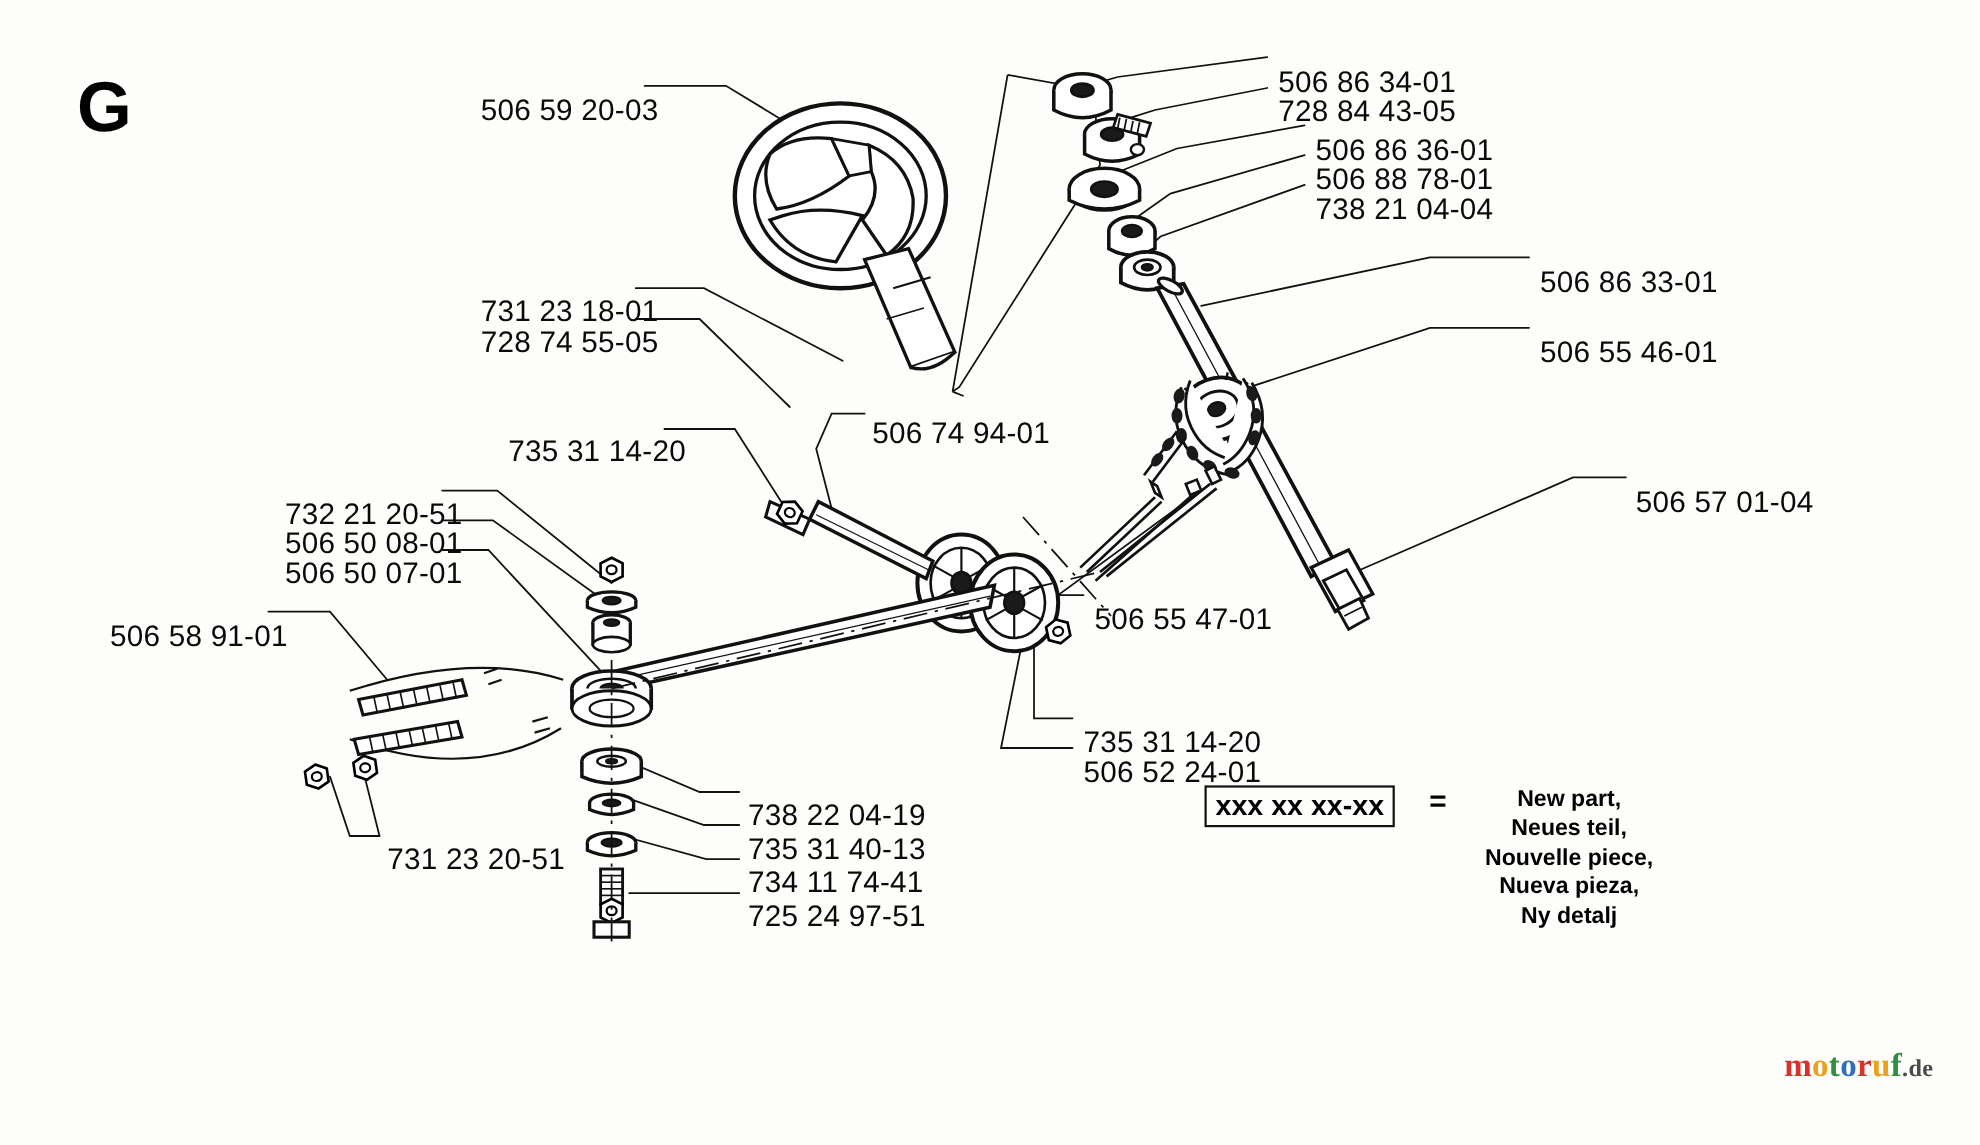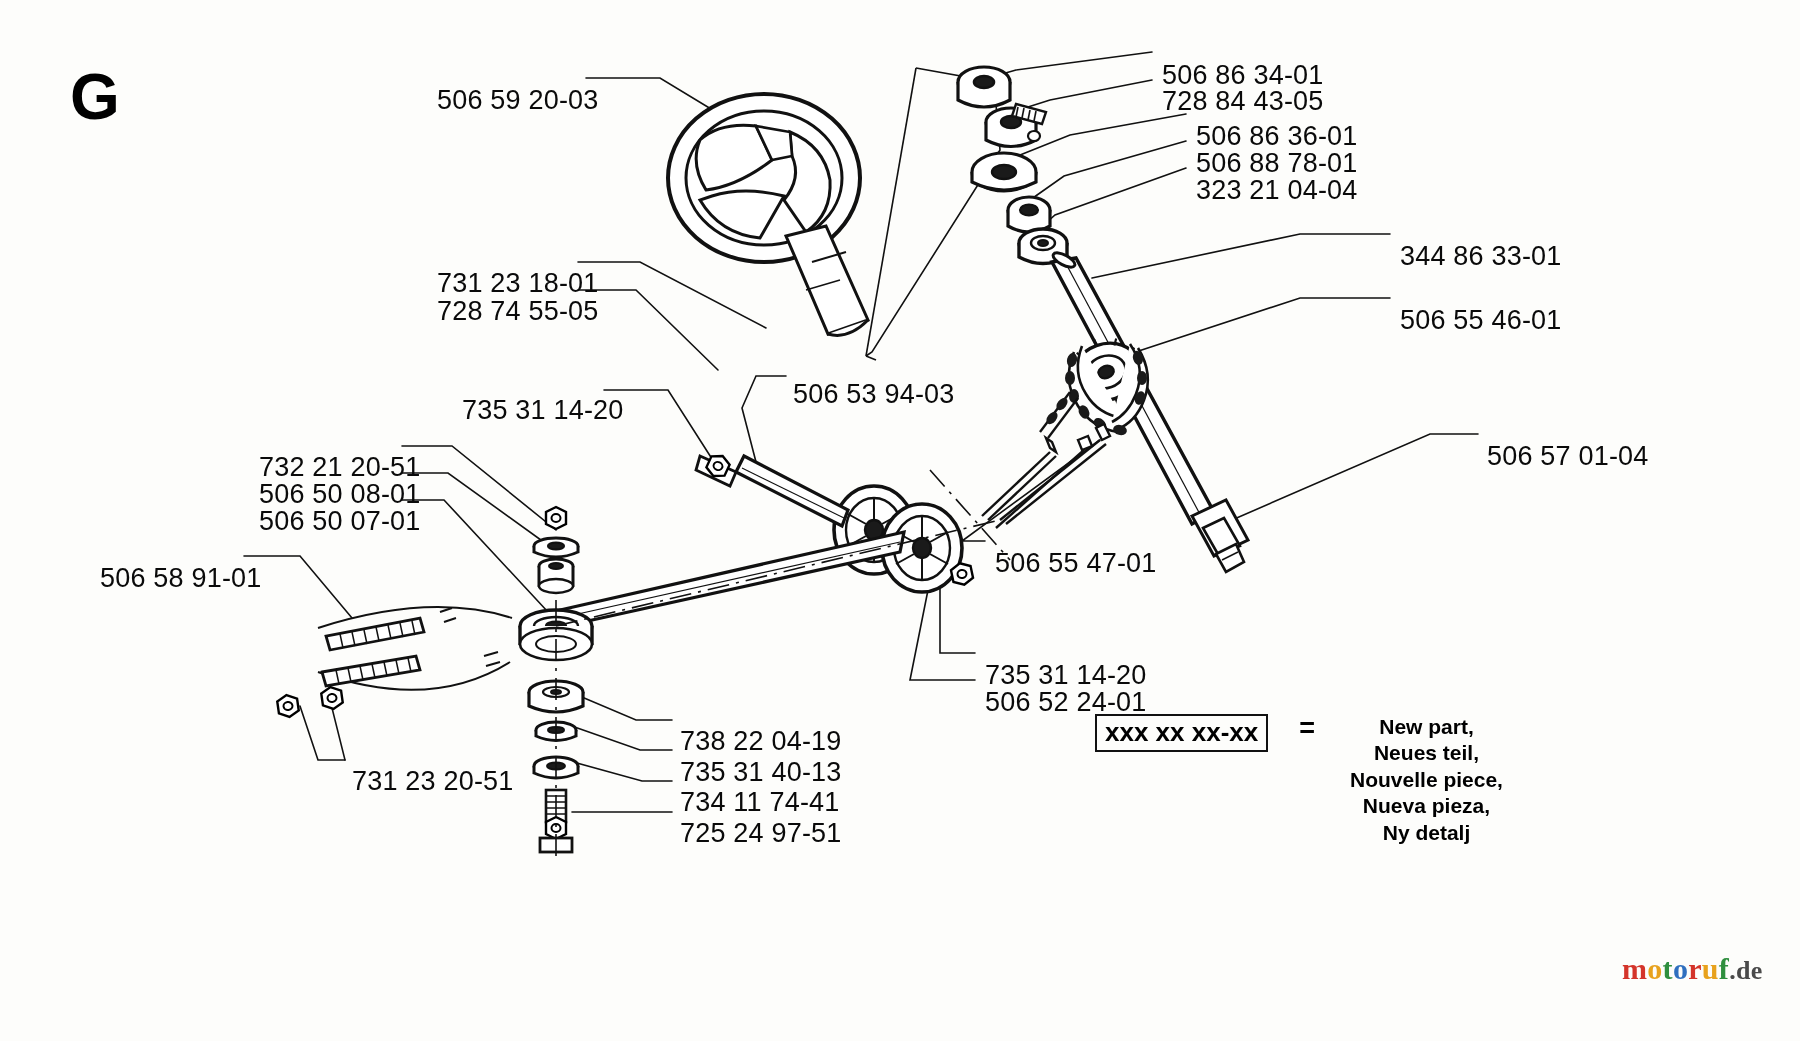--- a/index.html
+++ b/index.html
@@ -13,21 +13,21 @@
        font-family:"Liberation Sans",sans-serif;letter-spacing:1px;}
   #legend{position:absolute;left:1095px;top:714px;display:flex;align-items:flex-start;gap:19px;}
   #legendBox{border:2px solid #111;padding:3px 8px 4px 8px;font-weight:700;font-size:26px;
        line-height:1.05;background:#fdfdfb;}
   #legendEq{font-weight:700;font-size:27px;margin:0 10px 0 12px;line-height:1.1;}
   #legendTexts{font-weight:700;font-size:21px;line-height:1.26;margin-left:6px;text-align:center;}
   #watermark{position:absolute;left:1622px;top:952px;font-size:30px;font-weight:700;
        font-family:"Liberation Serif",serif;letter-spacing:.3px;}
   #watermark .m{color:#d4342a;}#watermark .o1{color:#e8a21c;}#watermark .t{color:#2f8f3e;}
   #watermark .o2{color:#2f6fbf;}#watermark .r{color:#d4342a;}#watermark .u{color:#e8a21c;}
-  #watermark .f{color:#2f8f3e;}#watermark .de{color:#4a4a4a;font-size:26px;}
+  #watermark .f{color:#2f8f3e;}#watermark .de{color:#4a4a4a;font-size:22px;}
 </style>
 </head>
 <body>
 
 <div id="sheet">
 
   <svg class="art" viewBox="0 0 1800 1041">
     <defs>
       <g id="nutG">
         <polygon points="0,-11 10,-6 10,6 0,11 -10,6 -10,-6" fill="#fff" stroke="#000" stroke-width="2.4"></polygon>
@@ -353,27 +353,27 @@
   </svg>
 
   <div id="sectionLetter">G</div>
 
   <div id="labelLayer">
       <div class="lbl" style="left: 437px; top: 85px;">506 59 20-03</div>
       <div class="lbl" style="left: 1162px; top: 60px;">506 86 34-01</div>
       <div class="lbl" style="left: 1162px; top: 86px;">728 84 43-05</div>
       <div class="lbl" style="left: 1196px; top: 121px;">506 86 36-01</div>
       <div class="lbl" style="left: 1196px; top: 148px;">506 88 78-01</div>
-      <div class="lbl" style="left: 1196px; top: 175px;">323 21 04-04</div>
-      <div class="lbl" style="left: 1400px; top: 241px;">344 86 33-01</div>
+      <div class="lbl" style="left: 1196px; top: 175px;">738 21 04-04</div>
+      <div class="lbl" style="left: 1400px; top: 241px;">506 86 33-01</div>
       <div class="lbl" style="left: 1400px; top: 305px;">506 55 46-01</div>
       <div class="lbl" style="left: 1487px; top: 441px;">506 57 01-04</div>
       <div class="lbl" style="left: 437px; top: 268px;">731 23 18-01</div>
       <div class="lbl" style="left: 437px; top: 296px; text-align: center;">728 74 55-05</div>
-      <div class="lbl" style="left: 793px; top: 379px;">506 53 94-03</div>
+      <div class="lbl" style="left: 793px; top: 379px;">506 74 94-01</div>
       <div class="lbl" style="left: 462px; top: 395px;">735 31 14-20</div>
       <div class="lbl" style="left: 259px; top: 452px;">732 21 20-51</div>
       <div class="lbl" style="left: 259px; top: 479px;">506 50 08-01</div>
       <div class="lbl" style="left: 259px; top: 506px;">506 50 07-01</div>
       <div class="lbl" style="left: 100px; top: 563px;">506 58 91-01</div>
       <div class="lbl" style="left: 995px; top: 548px;">506 55 47-01</div>
       <div class="lbl" style="left: 985px; top: 660px;">735 31 14-20</div>
       <div class="lbl" style="left: 985px; top: 687px;">506 52 24-01</div>
       <div class="lbl" style="left: 352px; top: 766px;">731 23 20-51</div>
       <div class="lbl" style="left: 680px; top: 726px;">738 22 04-19</div>

